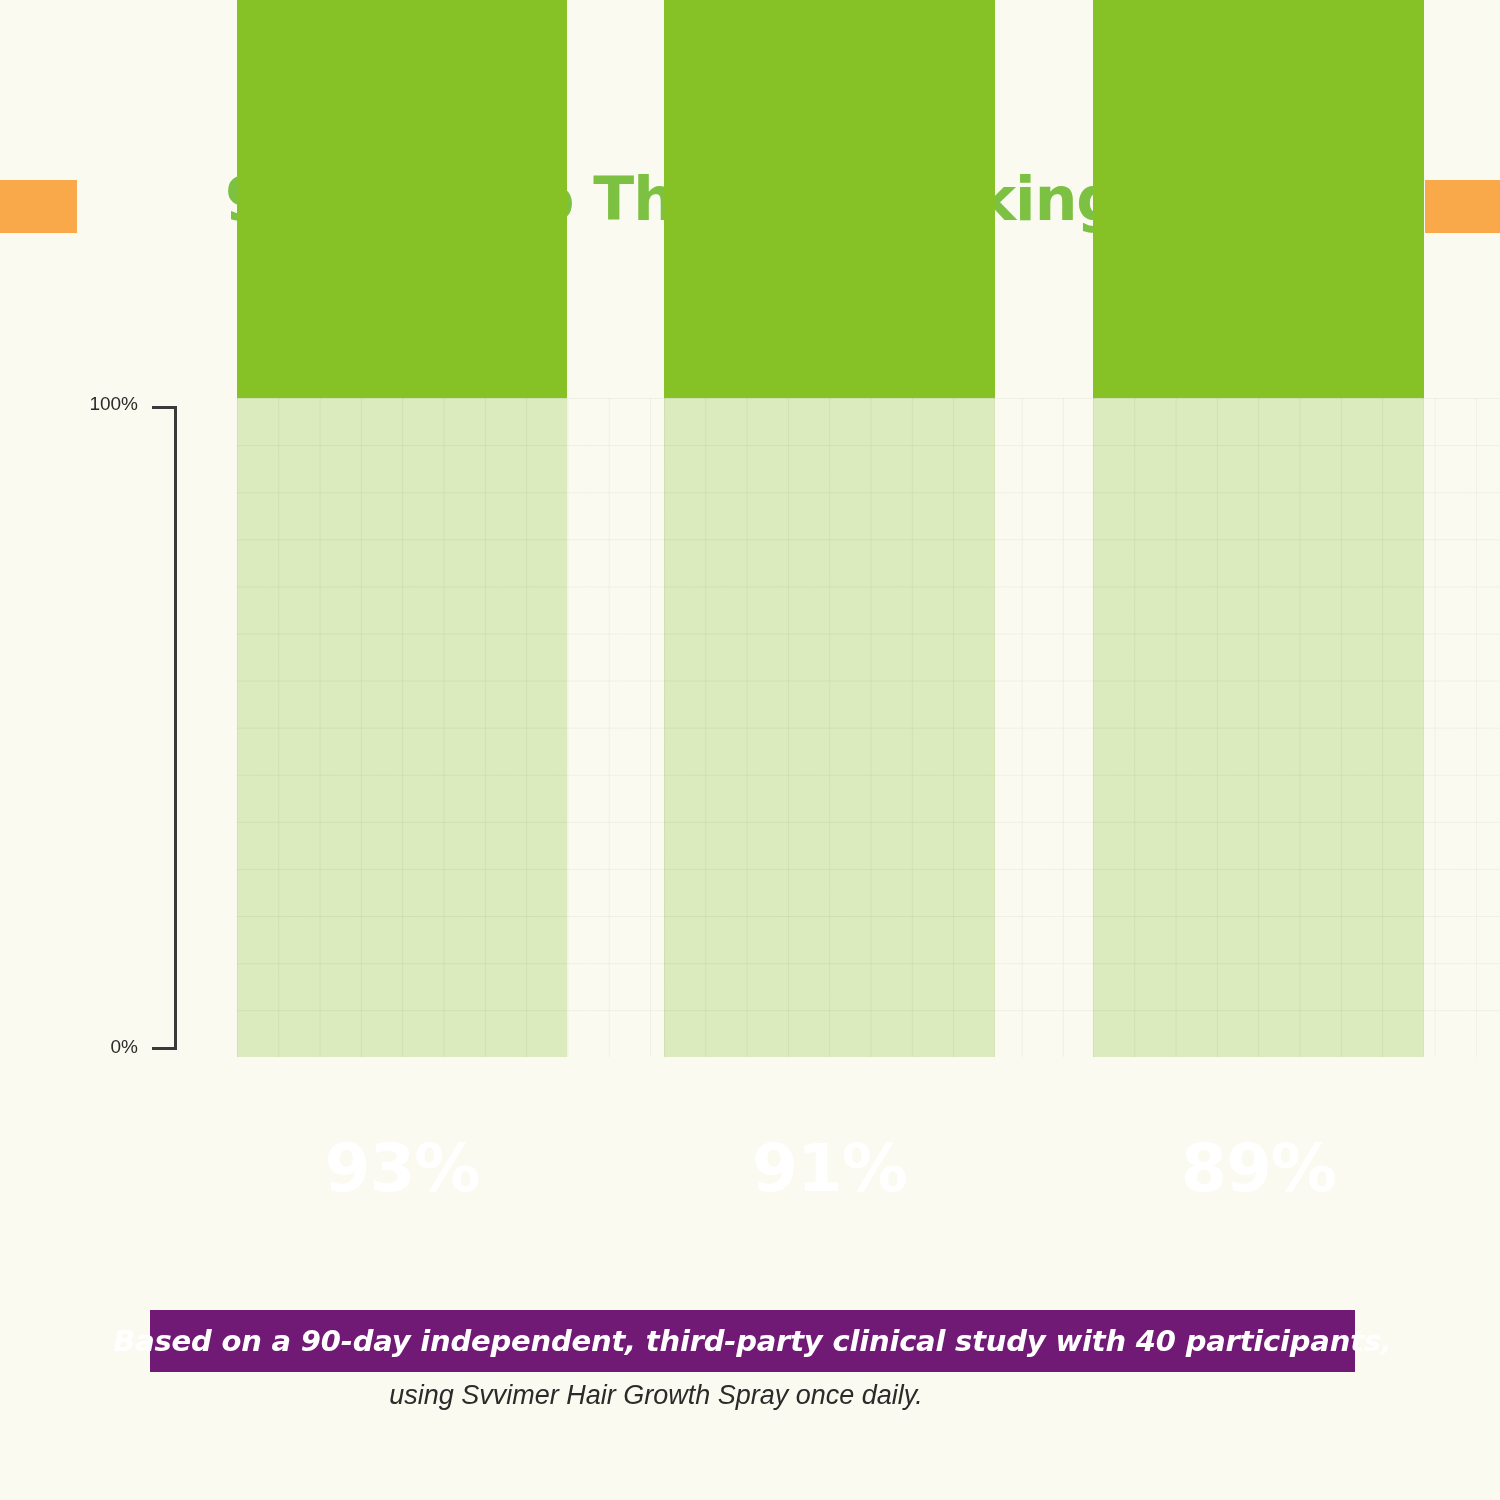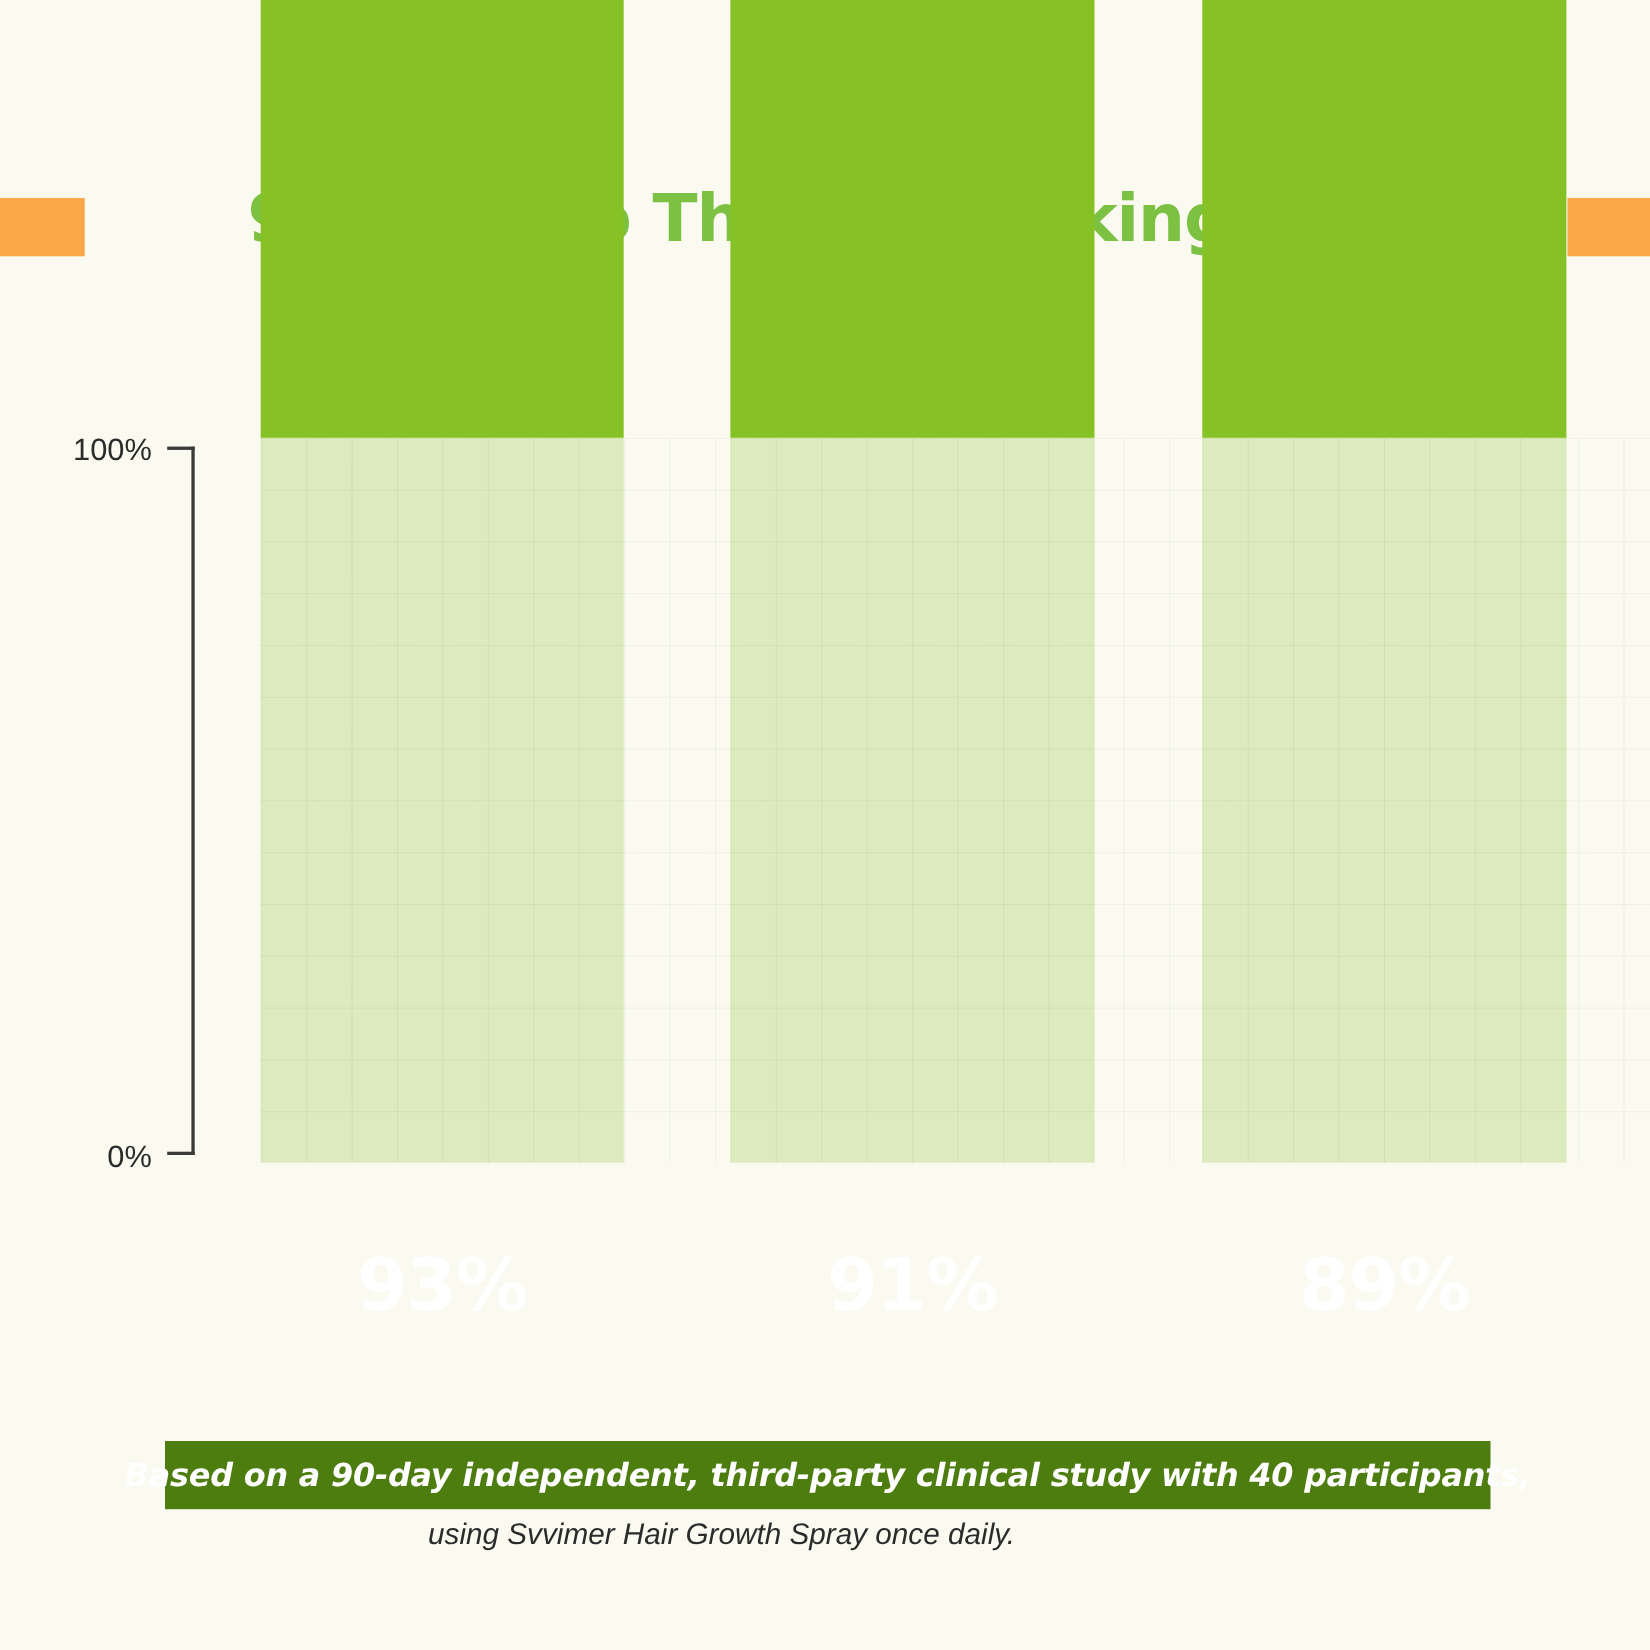--- a/index.html
+++ b/index.html
@@ -62,21 +62,21 @@
     height: 659px;
     background-image:
       linear-gradient(to right, rgba(150,160,130,0.10) 1px, transparent 1px),
       linear-gradient(to bottom, rgba(150,160,130,0.10) 1px, transparent 1px);
     background-size: 41.3px 47.1px;
     background-position: 0 0;
   }
 
   .axis-label {
     position: absolute;
-    font-size: 28px;
+    font-size: 19px;
     color: #2B2B2B;
     font-family: "Liberation Sans", sans-serif;
     text-align: right;
     width: 110px;
   }
   #axis-label-100 { left: 28px;  top: 393px; }
   #axis-label-0   { left: 28px;  top: 1036px; }
 
   
   #axis-spine {
@@ -238,18 +238,18 @@
       <div class="bar-grid"></div>
       <div class="bar-value">89%</div>
       <div class="bar-caption">
         <div>noted an</div>
 
       </div>
     </div>
 
   </div>
 
-  <div id="footer-banner" style="background: #4d7c0f;">
+  <div id="footer-banner" style="background: #701a75;">
     <span id="footer-banner-text">Based on a 90-day independent, third-party clinical study with 40 participants,</span>
   </div>
   <div id="footer-note">using Svvimer Hair Growth Spray once daily.</div>
 
 </div>
 
 </body></html>

